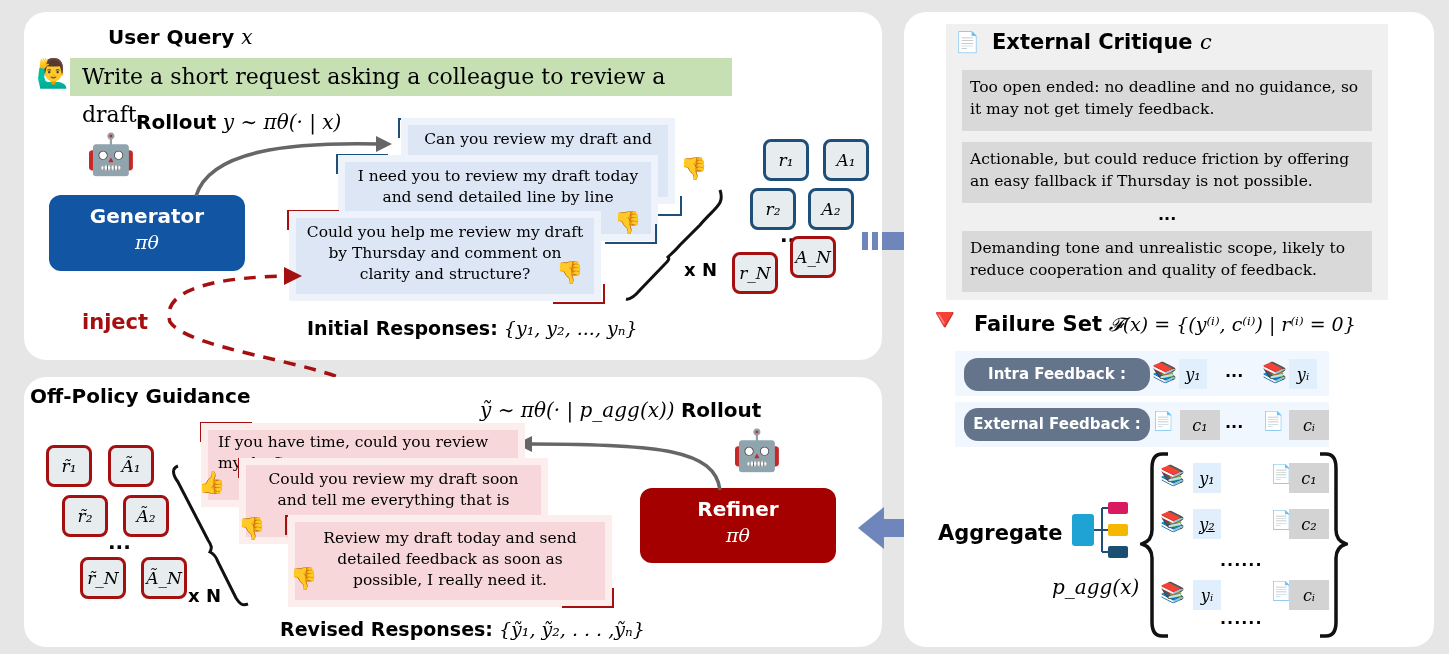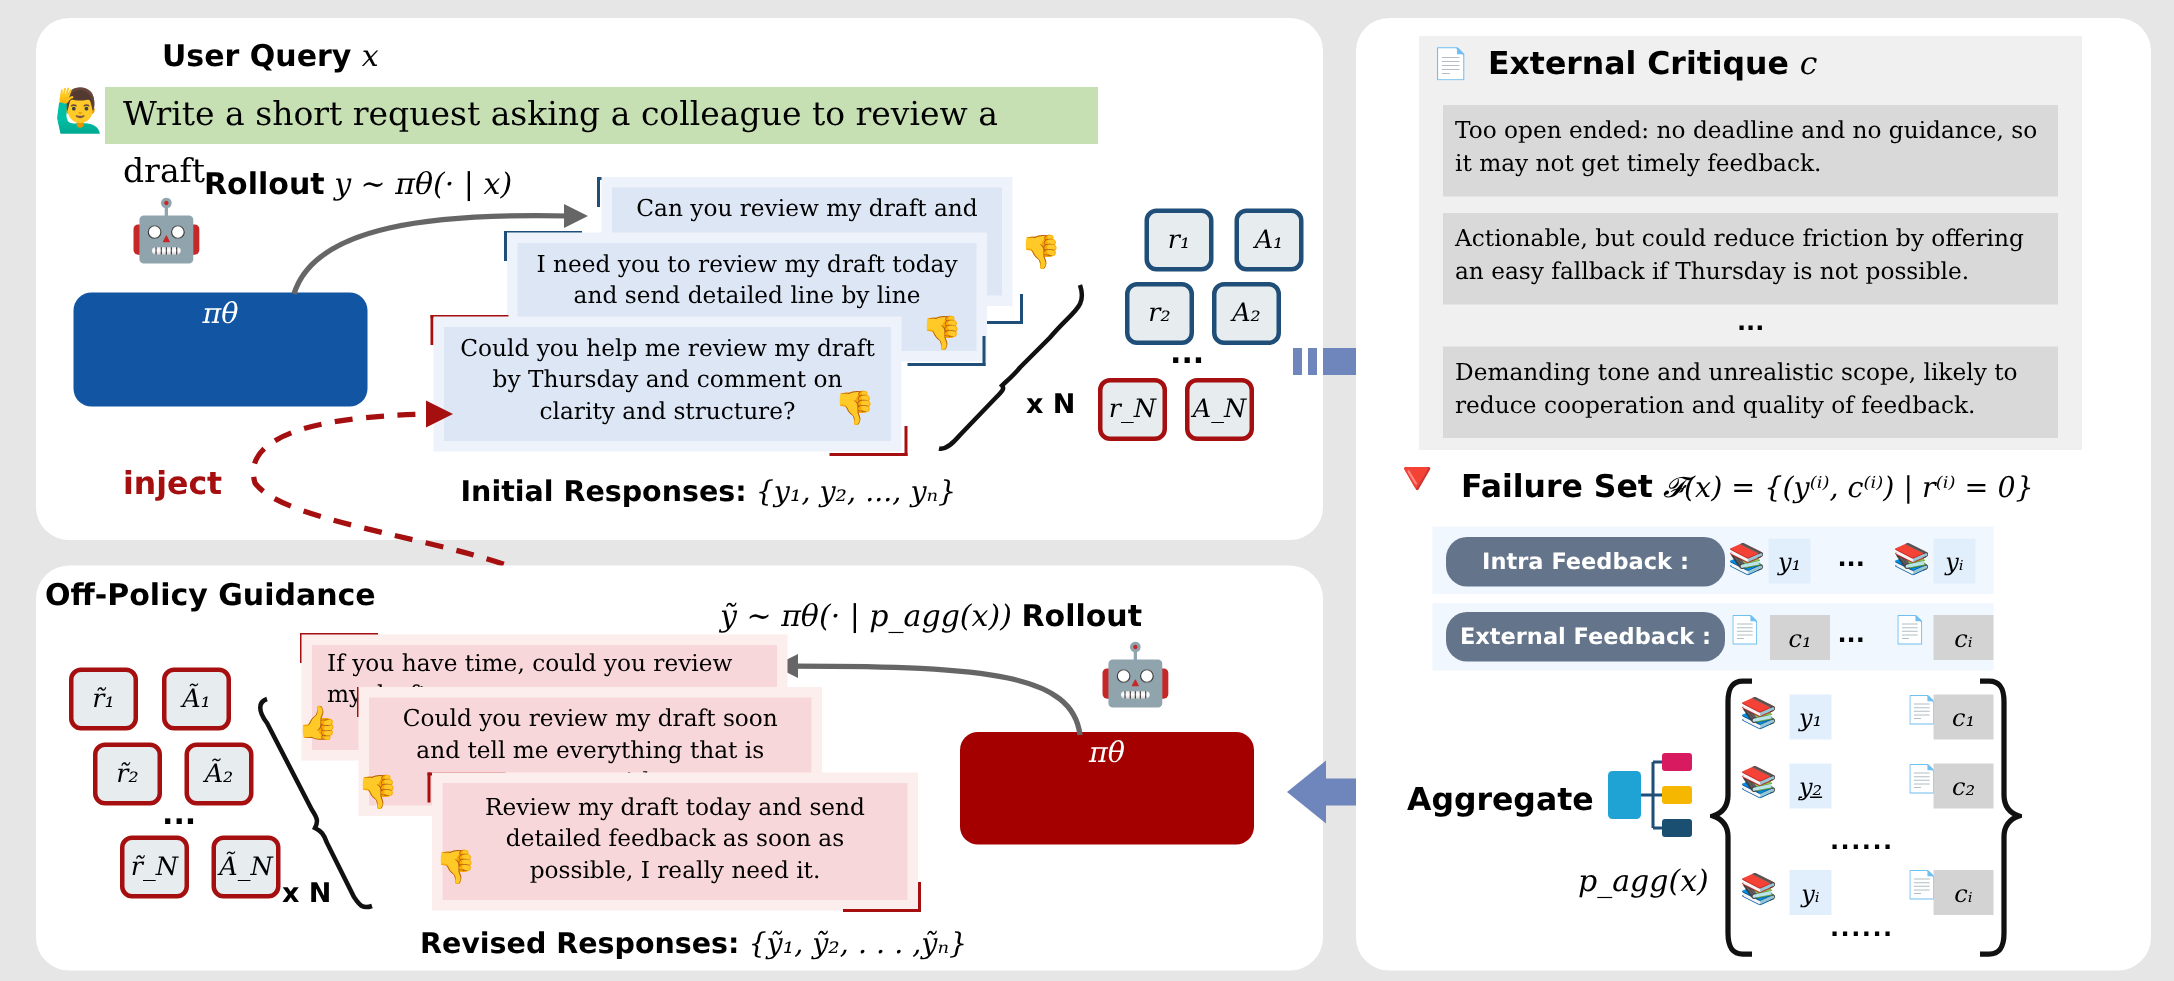--- a/index.html
+++ b/index.html
@@ -43,20 +43,21 @@
   <span>Write a short request asking a colleague to review a draft.</span>
 </div>
 
 <div class="abs" style="left:136px;top:110px;font-size:20px;">
   <span class="bold">Rollout</span>
   <span class="math">y ∼ πθ(· | x)</span>
 </div>
 
 <div class="emoji" style="left:86px;top:134px;font-size:40px;">🤖</div>
 <div class="model-box" style="left:49px;top:195px;width:196px;height:76px;background:#1155a3;">
+  <div class="bold" style="font-size:20px;margin-top:9px;">Generator</div>
   <div class="math" style="font-size:19px;margin-top:3px;">πθ</div>
 </div>
 
 <svg class="abs" style="left:190px;top:130px;" width="210" height="70">
   <path d="M6 66 C 20 20, 100 12, 190 14" fill="none" stroke="#666" stroke-width="3.5"></path>
   <polygon points="186,6 202,14 186,22" fill="#666"></polygon>
 </svg>
 
 <div class="corner-tl" style="left:398px;top:118px;border-color:#1f4e79;"></div>
 <div class="resp serif" style="left:408px;top:125px;width:260px;height:72px;padding-top:4px;">
@@ -93,21 +94,21 @@
 <div class="chip" style="left:750px;top:188px;justify-content:center;">
     <span class="math">r₂</span>
   </div>
 <div class="chip" style="left:808px;top:188px;">
     <span class="math">A₂</span>
   </div>
 <div class="abs bold" style="left:780px;top:223px;font-size:20px;">...</div>
 <div class="chip red" style="left:732px;top:252px;">
     <span class="math">r_N</span>
   </div>
-<div class="chip red" style="left:790px;top:252px;">
+<div class="chip red" style="left:790px;top:236px;">
     <span class="math">A_N</span>
   </div>
 
 <div class="abs" style="left:307px;top:317px;font-size:19px;">
   <span class="bold">Initial Responses:</span>
   <span class="math">{y₁, y₂, ..., yₙ}</span>
 </div>
 
 <div class="abs bold" style="left:82px;top:310px;font-size:21px;color:#a50f0f;">inject</div>
 
@@ -119,20 +120,21 @@
 <div class="panel" style="left:24px;top:377px;width:858px;height:270px;"></div>
 <div class="abs title" style="left:30px;top:384px;">Off-Policy Guidance</div>
 
 <div class="abs" style="left:480px;top:398px;font-size:20px;">
   <span class="math">ỹ ∼ πθ(· | p_agg(x))</span>
   <span class="bold">Rollout</span>
 </div>
 
 <div class="emoji" style="left:732px;top:430px;font-size:40px;">🤖</div>
 <div class="model-box" style="left:640px;top:488px;width:196px;height:75px;background:#a50000;">
+  <div class="bold" style="font-size:20px;margin-top:9px;">Refiner</div>
   <div class="math" style="font-size:19px;margin-top:3px;">πθ</div>
 </div>
 
 <svg class="abs" style="left:510px;top:430px;" width="220" height="62">
   <path d="M210 60 C 205 20, 150 14, 20 14" fill="none" stroke="#666" stroke-width="3.5"></path>
   <polygon points="22,6 6,14 22,22" fill="#666"></polygon>
 </svg>
 
 <div class="corner-tl" style="left:200px;top:422px;border-color:#a50f0f;"></div>
 <div class="resp resp-red serif" style="left:208px;top:430px;width:310px;height:70px;text-align:left;padding-top:2px;">

